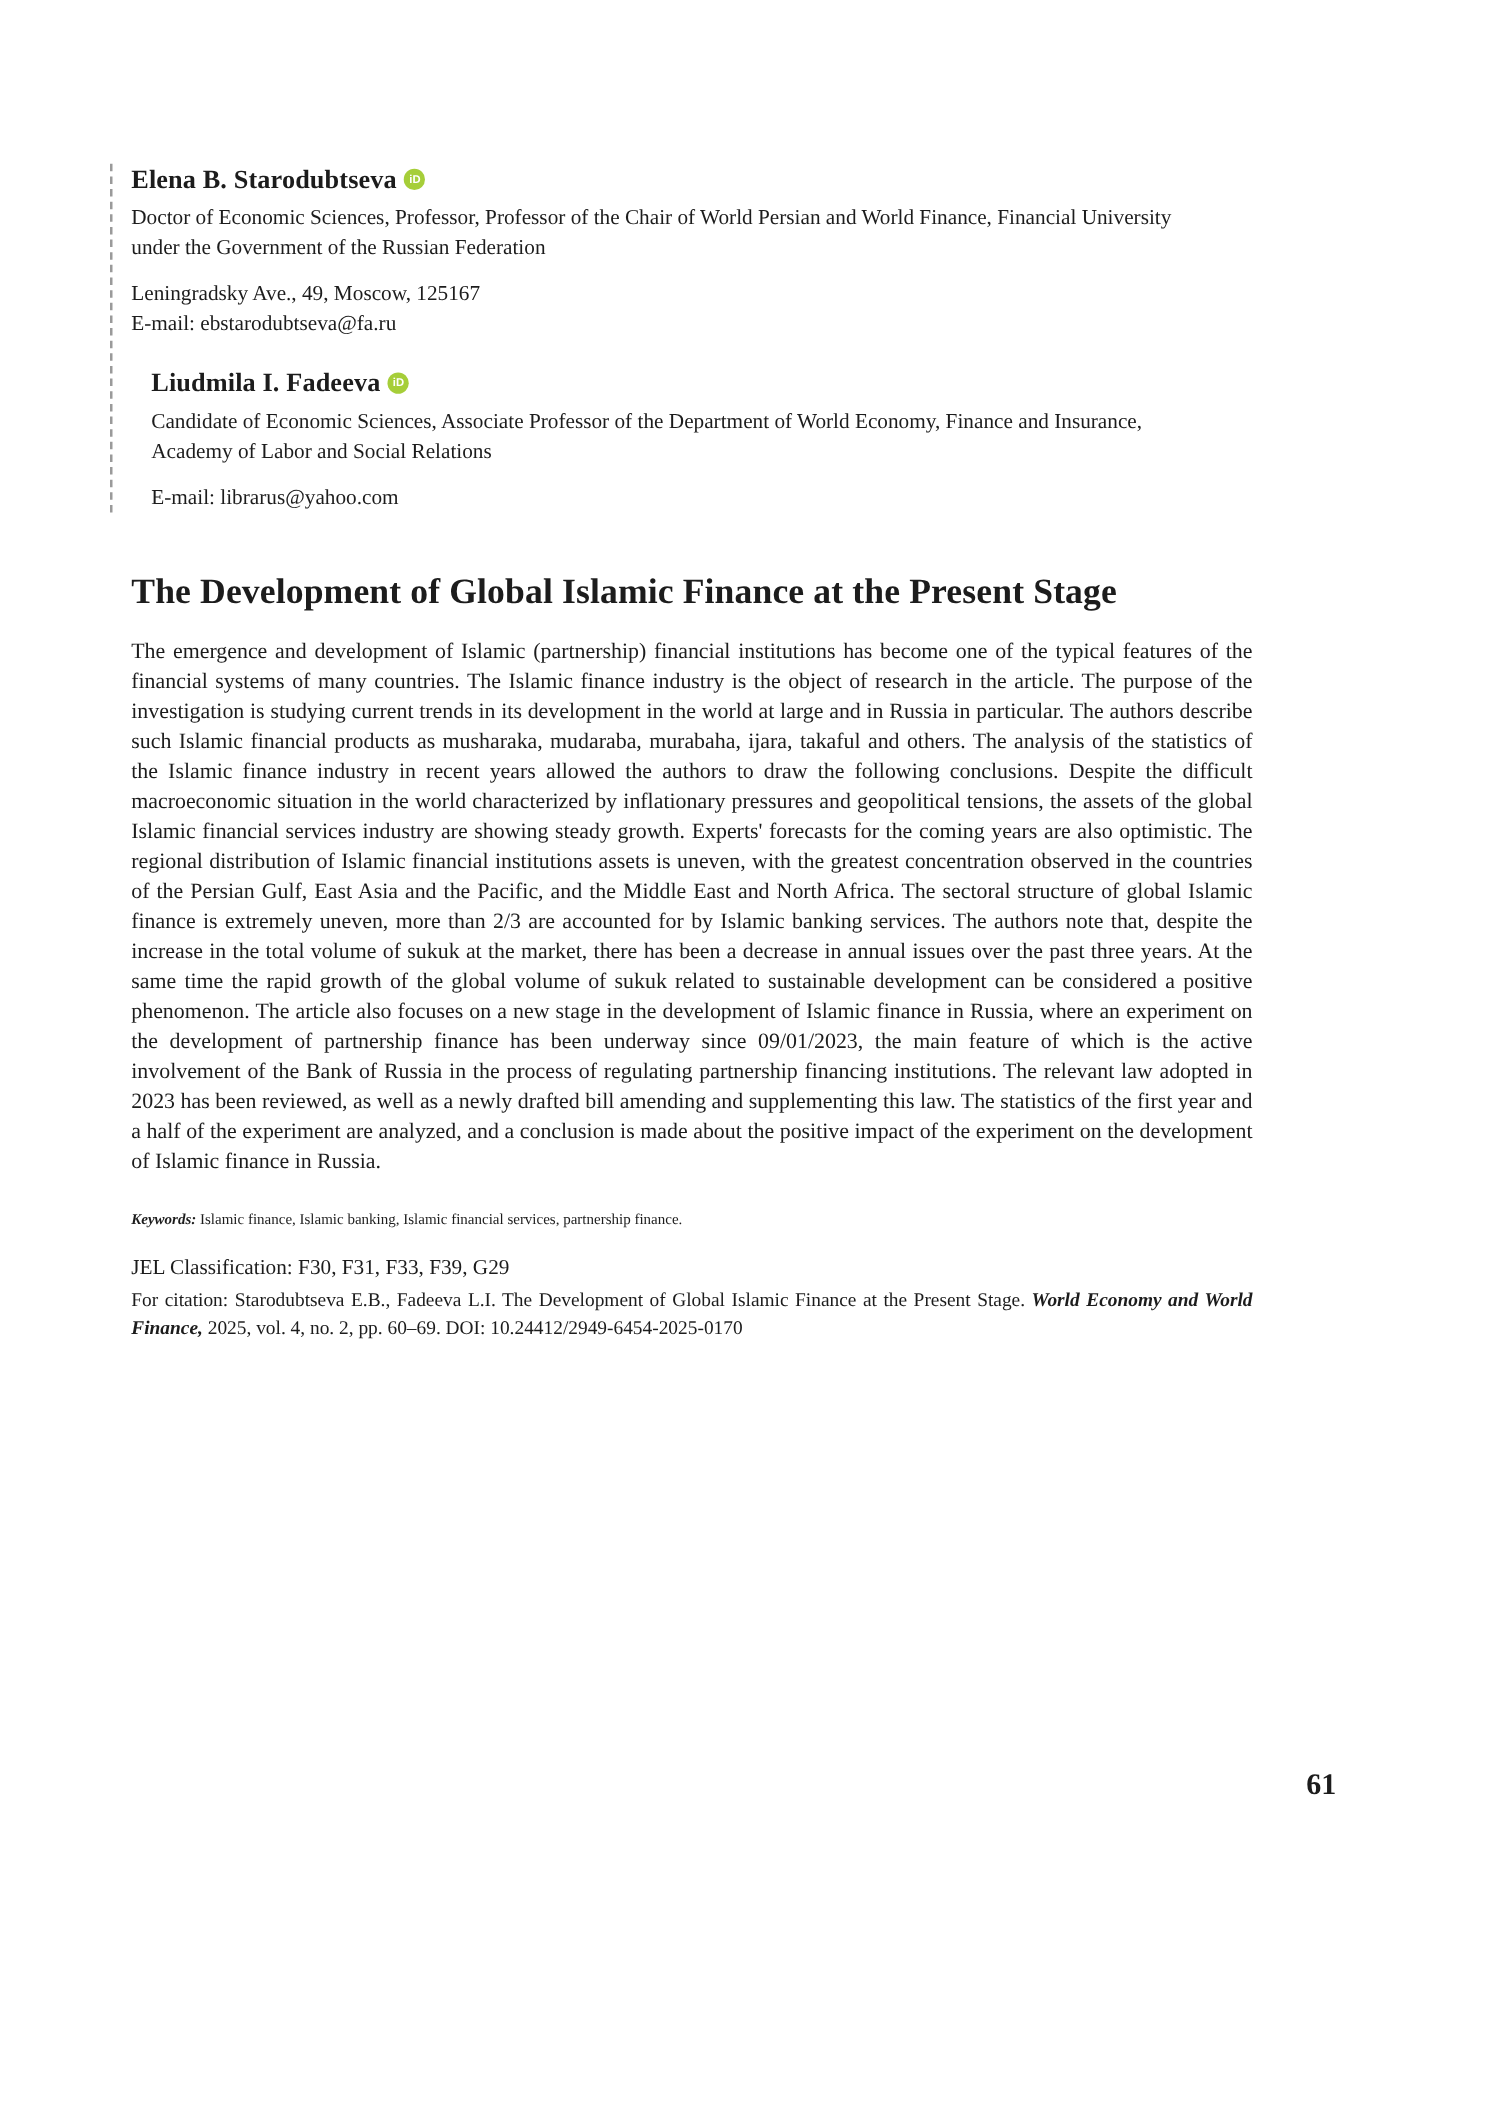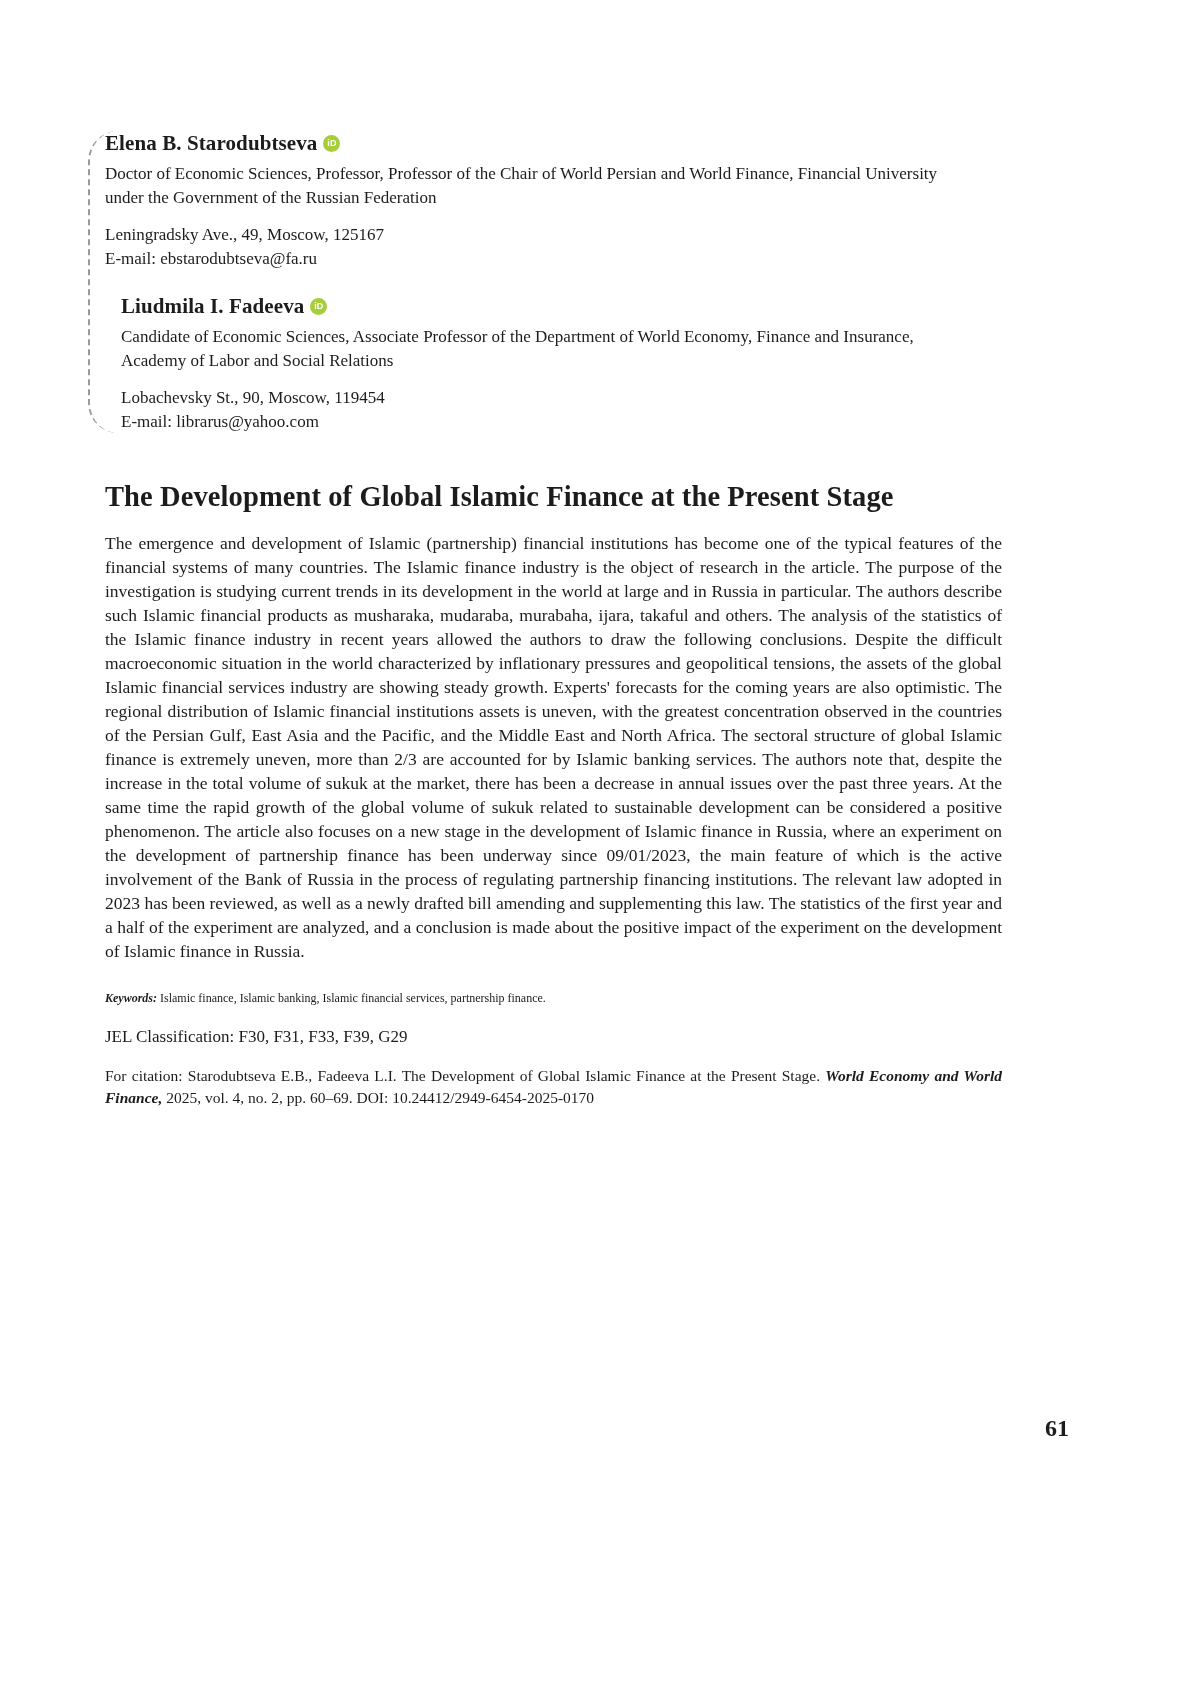--- a/index.html
+++ b/index.html
@@ -1,15 +1,15 @@
 <!DOCTYPE html>
 <html><head>
 <meta charset="utf-8">
 <style>
-  * { margin: 0; padding: 0; box-sizing: border-box; border-radius: 30px; }
+  * { margin: 0; padding: 0; box-sizing: border-box; }
   html, body { background: #ffffff; }
   body {
     width: 1200px;
     height: 1697px;
     position: relative;
     font-family: "Liberation Serif", "DejaVu Serif", serif;
     color: #1c1c1c;
     overflow: hidden;
   }
   .page {
@@ -88,21 +88,21 @@
   .keywords-label {
     font-weight: bold;
     font-style: italic;
   }
   .jel-line {
     margin-top: 15px;
     font-size: 17px;
     line-height: 24px;
   }
   .citation-line {
-    margin-top: 16px;
+    margin-top: 4px;
     font-size: 15.5px;
     line-height: 22px;
     text-align: justify;
     text-justify: inter-word;
   }
   .citation-journal {
     font-weight: bold;
     font-style: italic;
   }
   .page-number {
@@ -124,21 +124,20 @@
       <div class="author-block">
         <div class="author-name"><span>Elena B. Starodubtseva</span><span class="orcid">iD</span></div>
         <div class="author-affiliation">Doctor of Economic Sciences, Professor, Professor of the Chair of World Persian and World Finance, Financial University under the Government of the Russian Federation</div>
         <div class="author-address">Leningradsky Ave., 49, Moscow, 125167</div>
         <div class="author-email"><span>E-mail: </span><span>ebstarodubtseva@fa.ru</span></div>
       </div>
 
       <div class="author-block">
         <div class="author-name"><span>Liudmila I. Fadeeva</span><span class="orcid">iD</span></div>
         <div class="author-affiliation">Candidate of Economic Sciences, Associate Professor of the Department of World Economy, Finance and Insurance, Academy of Labor and Social Relations</div>
-        <div class="author-address">Lobachevsky St., 90, Moscow, 119454</div>
         <div class="author-email"><span>E-mail: </span><span>librarus@yahoo.com</span></div>
       </div>
 
     </div>
 
     <h1 class="article-title">The Development of Global Islamic Finance at the Present Stage</h1>
 
     <p class="abstract">The emergence and development of Islamic (partnership) financial institutions has become one of the typical features of the financial systems of many countries. The Islamic finance industry is the object of research in the article. The purpose of the investigation is studying current trends in its development in the world at large and in Russia in particular. The authors describe such Islamic financial products as musharaka, mudaraba, murabaha, ijara, takaful and others. The analysis of the statistics of the Islamic finance industry in recent years allowed the authors to draw the following conclusions. Despite the difficult macroeconomic situation in the world characterized by inflationary pressures and geopolitical tensions, the assets of the global Islamic financial services industry are showing steady growth. Experts' forecasts for the coming years are also optimistic. The regional distribution of Islamic financial institutions assets is uneven, with the greatest concentration observed in the countries of the Persian Gulf, East Asia and the Pacific, and the Middle East and North Africa. The sectoral structure of global Islamic finance is extremely uneven, more than 2/3 are accounted for by Islamic banking services. The authors note that, despite the increase in the total volume of sukuk at the market, there has been a decrease in annual issues over the past three years. At the same time the rapid growth of the global volume of sukuk related to sustainable development can be considered a positive phenomenon. The article also focuses on a new stage in the development of Islamic finance in Russia, where an experiment on the development of partnership finance has been underway since 09/01/2023, the main feature of which is the active involvement of the Bank of Russia in the process of regulating partnership financing institutions. The relevant law adopted in 2023 has been reviewed, as well as a newly drafted bill amending and supplementing this law. The statistics of the first year and a half of the experiment are analyzed, and a conclusion is made about the positive impact of the experiment on the development of Islamic finance in Russia.</p>
 
     <p class="keywords-line"><span class="keywords-label">Keywords:</span><span> Islamic finance, Islamic banking, Islamic financial services, partnership finance.</span></p>

